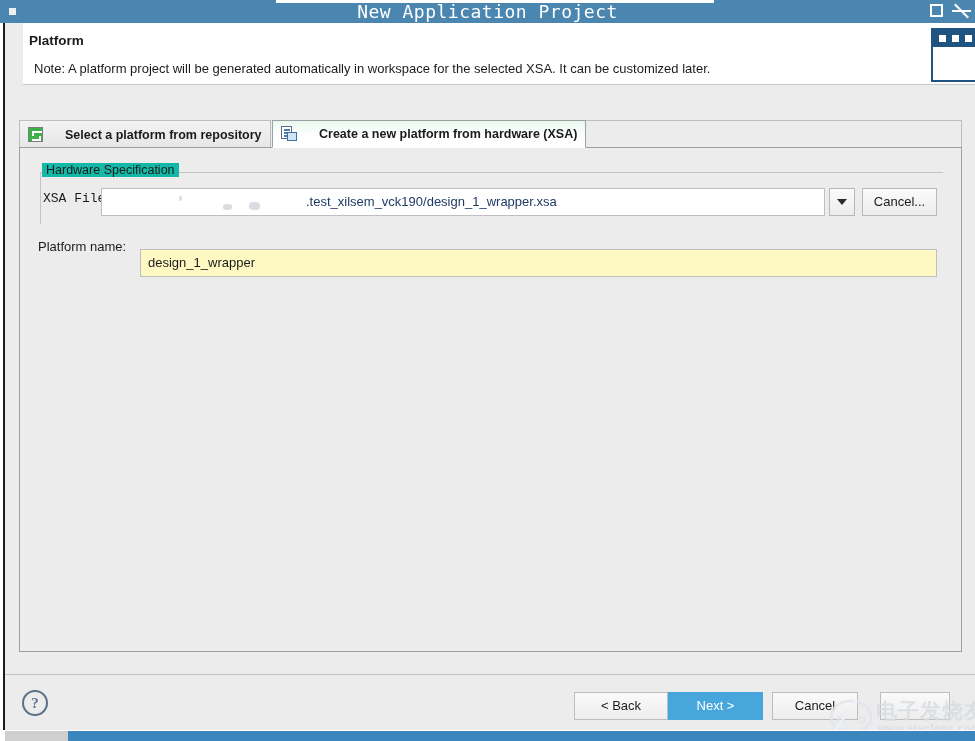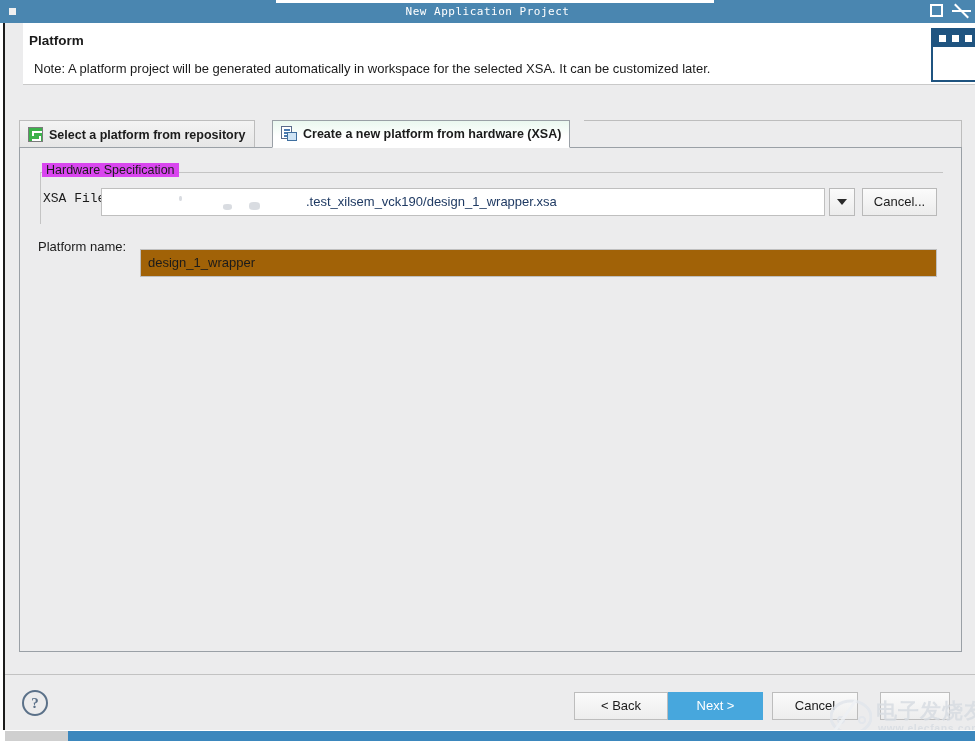--- a/index.html
+++ b/index.html
@@ -47,21 +47,21 @@
     background: #f0f0f0;
   }
   .titlebar-title {
     position: absolute;
     left: 0;
     top: 2px;
     width: 975px;
     text-align: center;
     color: #ffffff;
     font-family: "DejaVu Sans Mono", monospace;
-    font-size: 11px;
+    font-size: 18px;
     letter-spacing: 0.5px;
     line-height: 20px;
     white-space: nowrap;
   }
   .win-buttons {
     position: absolute;
     right: 4px;
     top: 1px;
     display: flex;
     align-items: center;
@@ -210,21 +210,21 @@
     height: 28px;
     background: #ececed;
   }
   .tab {
     position: absolute;
     top: 0;
     height: 28px;
     box-sizing: border-box;
     display: flex;
     align-items: center;
-    gap: 6px;
+    gap: 22px;
     padding: 0 8px;
     font-size: 12.5px;
     font-weight: bold;
     color: #1b1b1b;
     white-space: nowrap;
     border: 1px solid #bdbdbd;
     border-bottom: none;
   }
   .tab.inactive {
     left: 0;
@@ -324,21 +324,21 @@
     position: absolute;
     left: 20px;
     top: 16px;
     width: 903px;
     height: 60px;
   }
   .group-label {
     position: absolute;
     left: 2px;
     top: -1px;
-    background: #d946ef;
+    background: #14b8a6;
     padding: 0 4px;
     font-size: 12.5px;
     color: #1b1b1b;
     z-index: 2;
     white-space: nowrap;
   }
   .group-frame {
     position: absolute;
     left: 0;
     top: 8px;
@@ -439,21 +439,21 @@
     top: 239px;
     font-size: 13px;
     color: #1b1b1b;
   }
   .pname-input {
     position: absolute;
     left: 140px;
     top: 249px;
     width: 797px;
     height: 28px;
-    background: #a16207;
+    background: #fef9c3;
     border: 1px solid #bfbfbf;
     box-sizing: border-box;
     font-size: 13px;
     color: #1b1b1b;
     line-height: 26px;
     padding-left: 7px;
     white-space: nowrap;
     overflow: hidden;
   }
 

